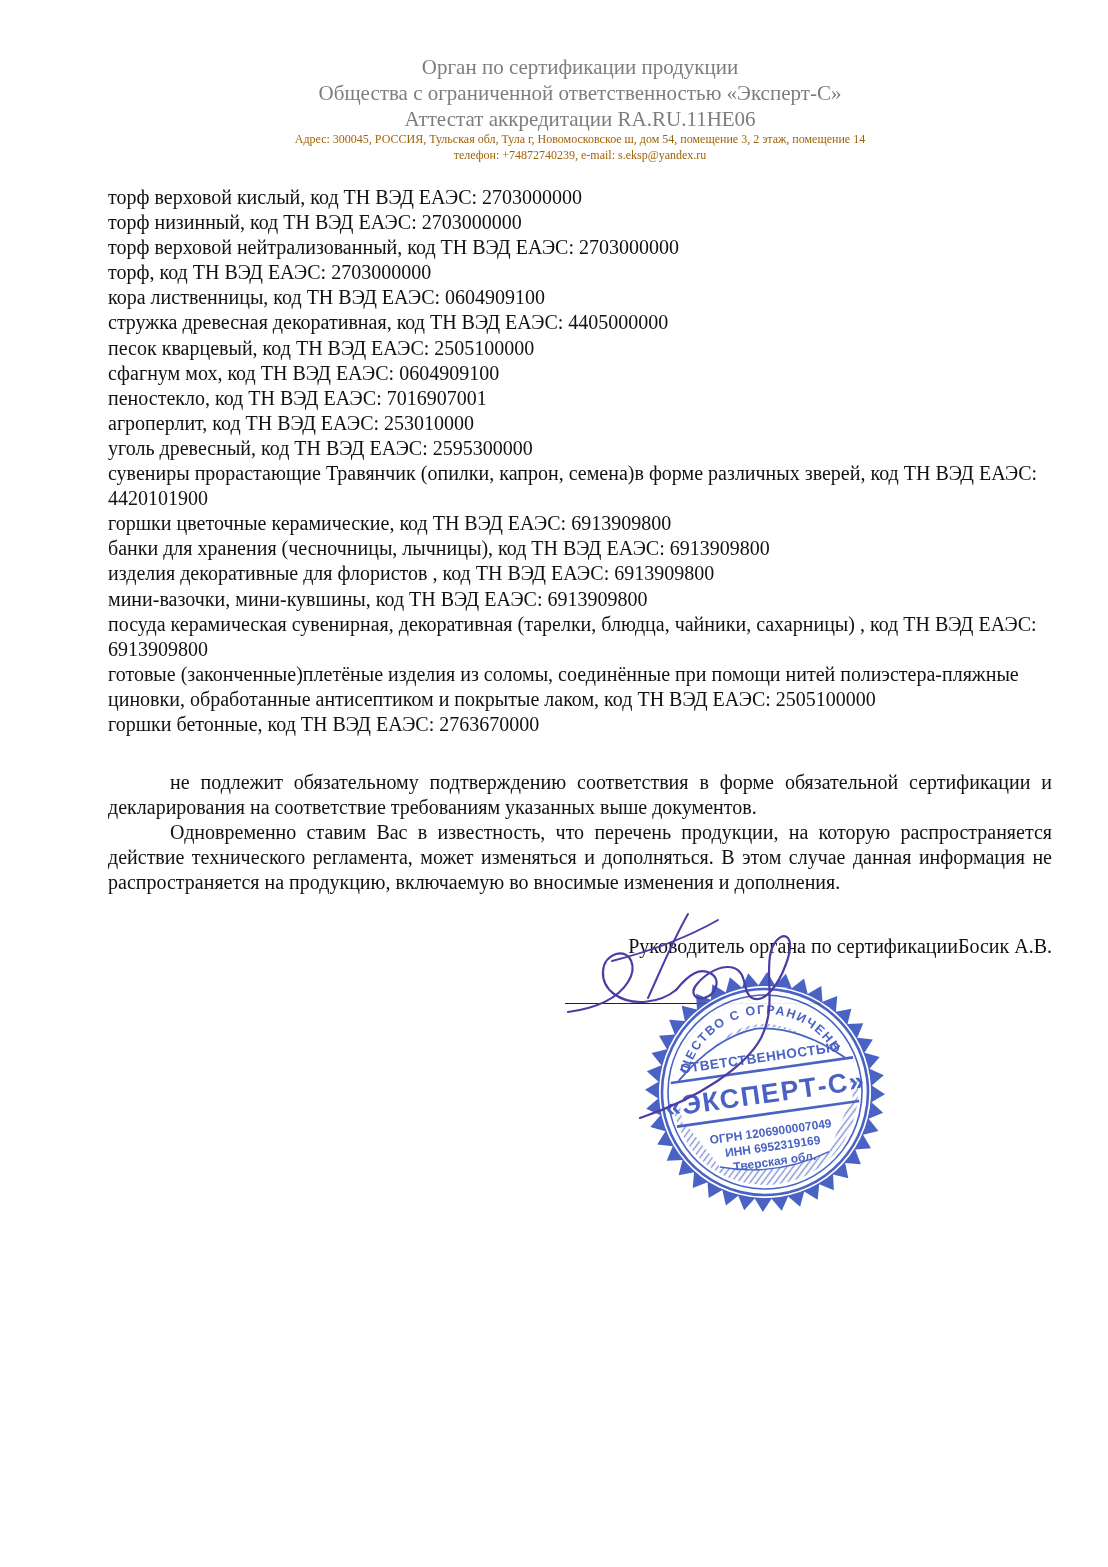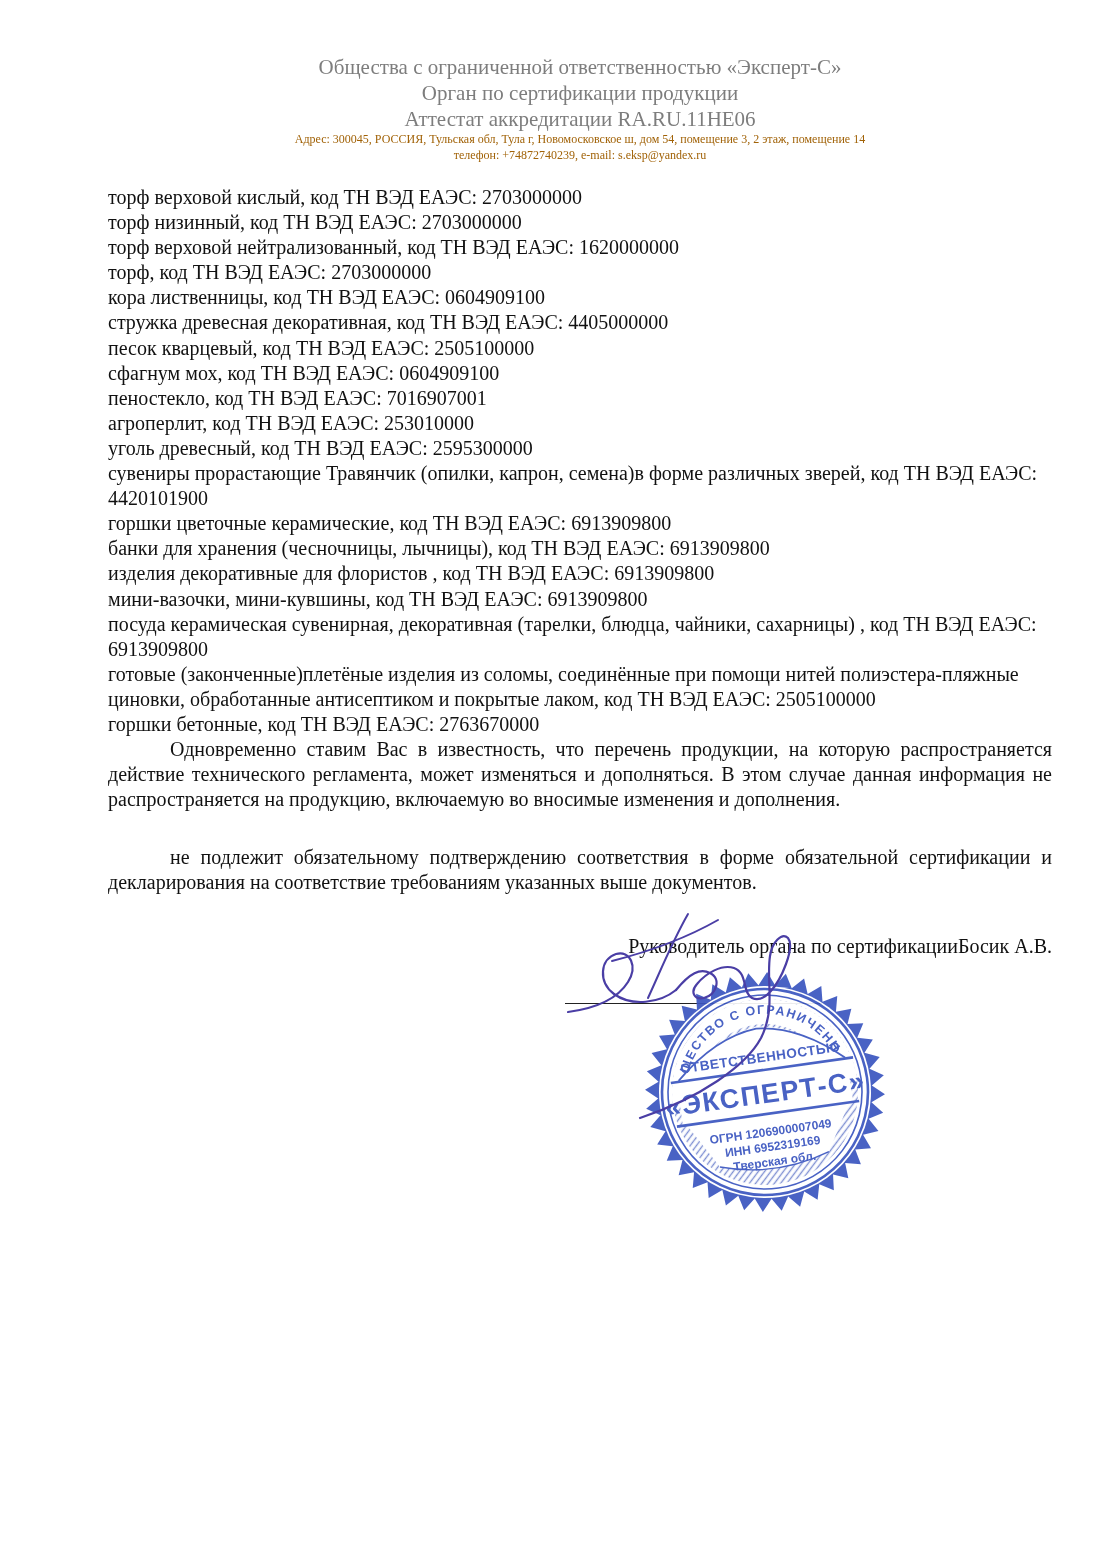--- a/index.html
+++ b/index.html
@@ -24,51 +24,51 @@
   .stamp-sans{font-family:"Liberation Sans",sans-serif;font-weight:bold;}
 </style>
 </head>
 <body>
 
 <div class="page">
 
   <div class="content">
 
     <div class="doc-header">
+      <div class="t">Орган по сертификации продукции</div>
       <div class="t">Общества с ограниченной ответственностью «Эксперт-С»</div>
-      <div class="t">Орган по сертификации продукции</div>
       <div class="t">Аттестат аккредитации RA.RU.11HE06</div>
       <div class="s">Адрес: 300045, РОССИЯ, Тульская обл, Тула г, Новомосковское ш, дом 54, помещение 3, 2 этаж, помещение 14</div>
       <div class="s">телефон: +74872740239, e-mail: s.eksp@yandex.ru</div>
     </div>
 
     <div class="product-list">
         <div class="product-item">торф верховой кислый, код ТН ВЭД ЕАЭС: 2703000000</div>
         <div class="product-item">торф низинный, код ТН ВЭД ЕАЭС: 2703000000</div>
-        <div class="product-item">торф верховой нейтрализованный, код ТН ВЭД ЕАЭС: 1620000000</div>
+        <div class="product-item">торф верховой нейтрализованный, код ТН ВЭД ЕАЭС: 2703000000</div>
         <div class="product-item">торф, код ТН ВЭД ЕАЭС: 2703000000</div>
         <div class="product-item">кора лиственницы, код ТН ВЭД ЕАЭС: 0604909100</div>
         <div class="product-item">стружка древесная декоративная, код ТН ВЭД ЕАЭС: 4405000000</div>
         <div class="product-item">песок кварцевый, код ТН ВЭД ЕАЭС: 2505100000</div>
         <div class="product-item">сфагнум мох, код ТН ВЭД ЕАЭС: 0604909100</div>
         <div class="product-item">пеностекло, код ТН ВЭД ЕАЭС: 7016907001</div>
         <div class="product-item">агроперлит, код ТН ВЭД ЕАЭС: 253010000</div>
         <div class="product-item">уголь древесный, код ТН ВЭД ЕАЭС: 2595300000</div>
         <div class="product-item">сувениры прорастающие Травянчик (опилки, капрон, семена)в форме различных зверей, код ТН ВЭД ЕАЭС: 4420101900</div>
         <div class="product-item">горшки цветочные керамические, код ТН ВЭД ЕАЭС: 6913909800</div>
         <div class="product-item">банки для хранения (чесночницы, лычницы), код ТН ВЭД ЕАЭС: 6913909800</div>
         <div class="product-item">изделия декоративные для флористов , код ТН ВЭД ЕАЭС: 6913909800</div>
         <div class="product-item">мини-вазочки, мини-кувшины, код ТН ВЭД ЕАЭС: 6913909800</div>
         <div class="product-item">посуда керамическая сувенирная, декоративная (тарелки, блюдца, чайники, сахарницы) , код ТН ВЭД ЕАЭС: 6913909800</div>
         <div class="product-item">готовые (законченные)плетёные изделия из соломы, соединённые при помощи нитей полиэстера-пляжные циновки, обработанные антисептиком и покрытые лаком, код ТН ВЭД ЕАЭС: 2505100000</div>
         <div class="product-item">горшки бетонные, код ТН ВЭД ЕАЭС: 2763670000</div>
       </div>
 
+    <p class="para para-first">не подлежит обязательному подтверждению соответствия в форме обязательной сертификации и декларирования на соответствие требованиям указанных выше документов.</p>
     <p class="para">Одновременно ставим Вас в известность, что перечень продукции, на которую распространяется действие технического регламента, может изменяться и дополняться. В этом случае данная информация не распространяется на продукцию, включаемую во вносимые изменения и дополнения.</p>
-    <p class="para para-first">не подлежит обязательному подтверждению соответствия в форме обязательной сертификации и декларирования на соответствие требованиям указанных выше документов.</p>
 
     <div class="sig-row">
       <span class="sig-role">Руководитель органа по сертификации</span>
       <span class="sig-name">Босик А.В.</span>
     </div>
   </div>
 
   <div class="sig-line"></div>
 
   <svg class="stamp-svg" viewBox="-130 -130 260 260" xmlns="http://www.w3.org/2000/svg">

